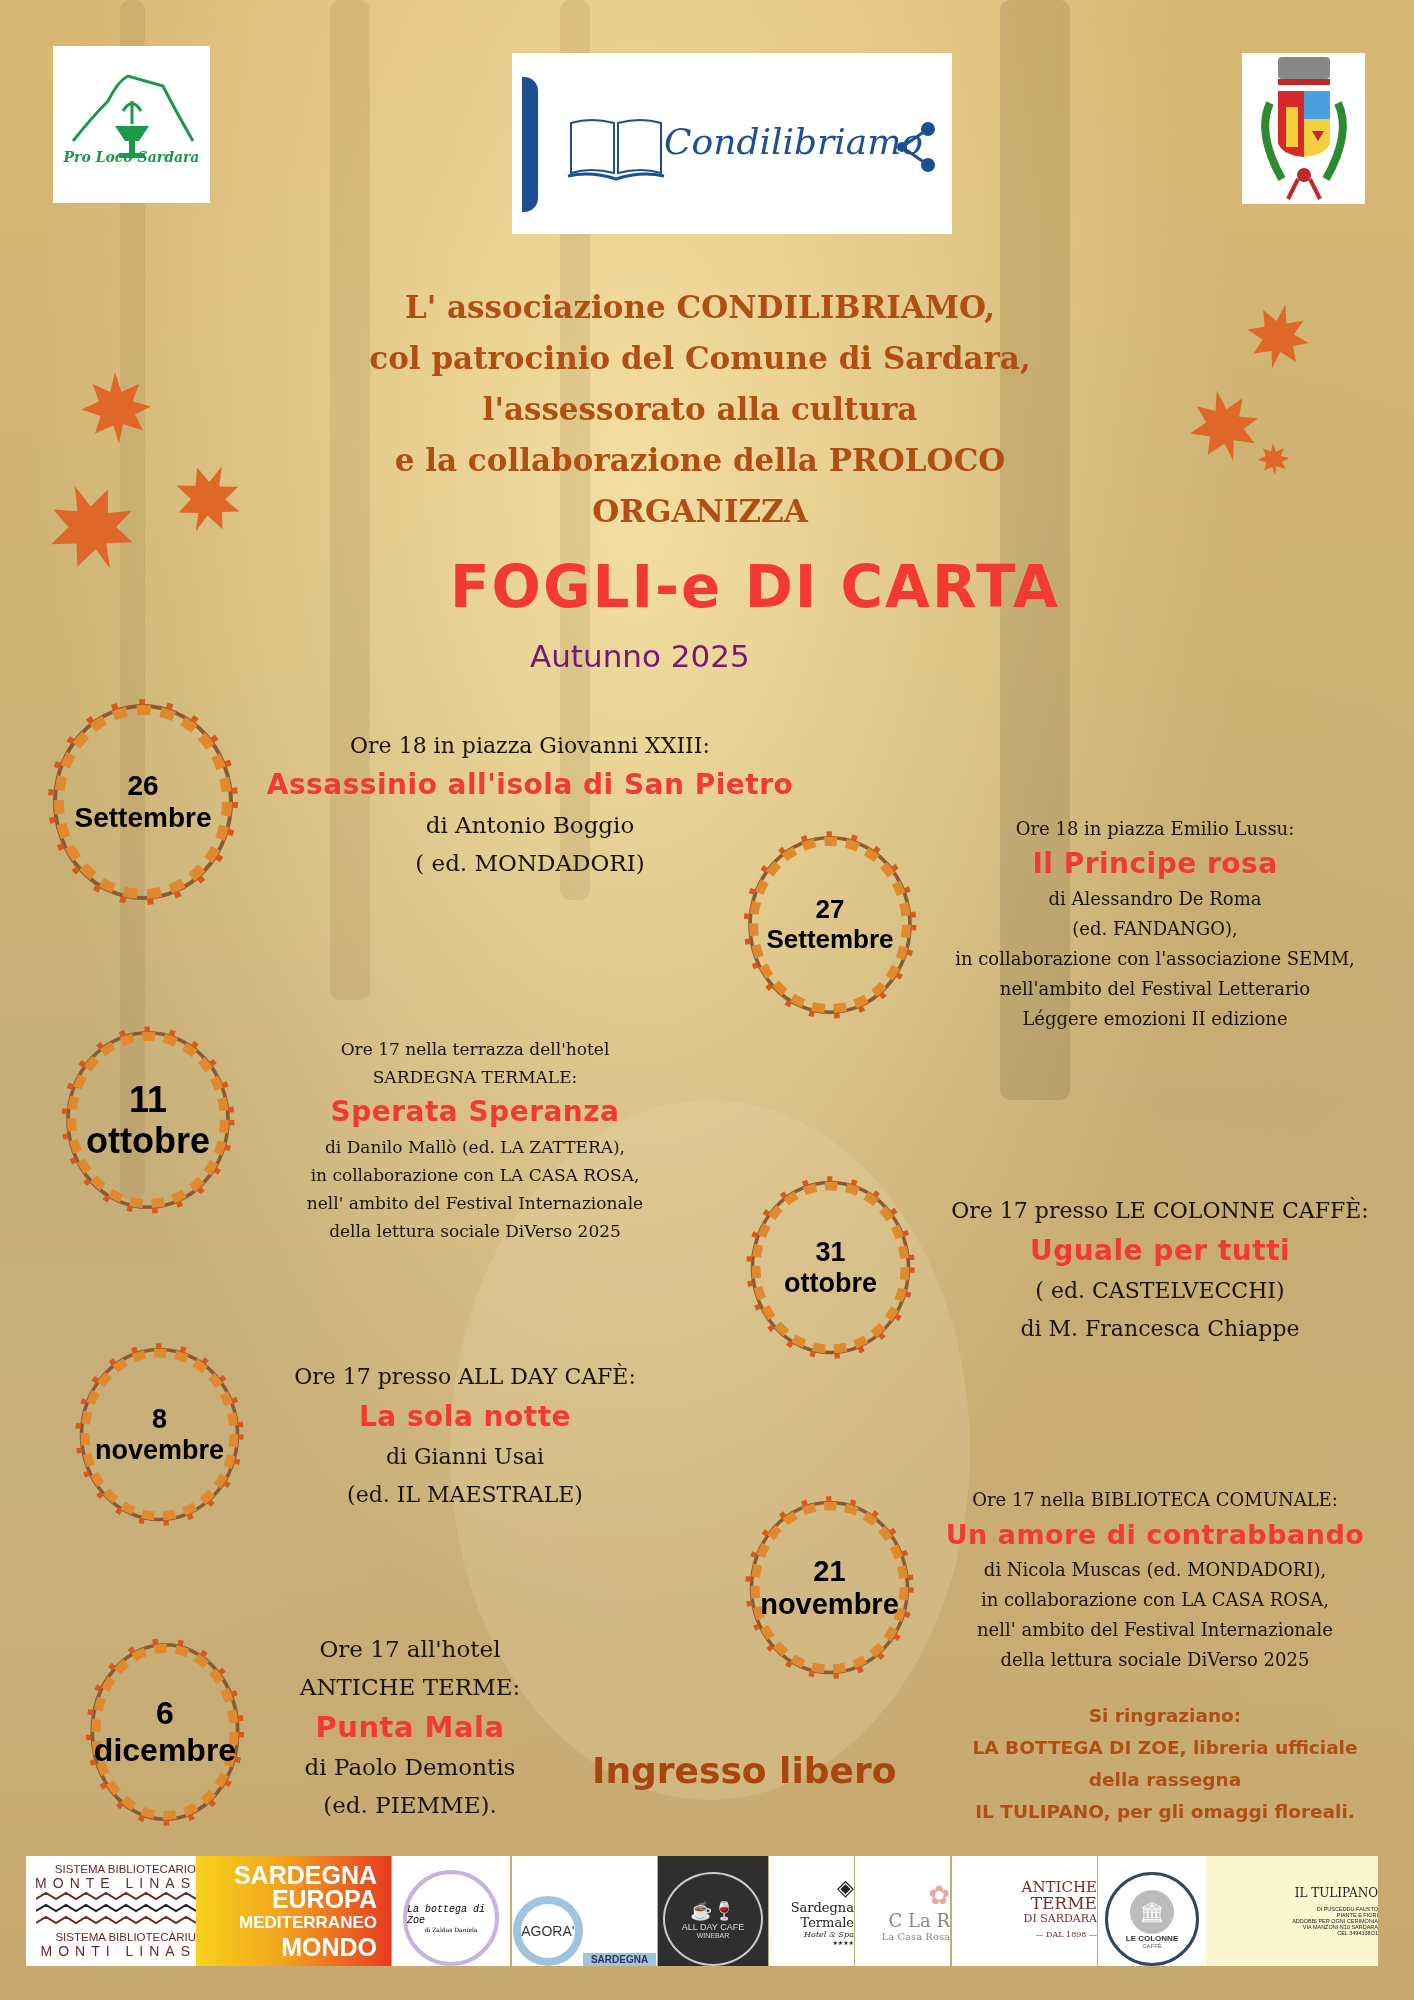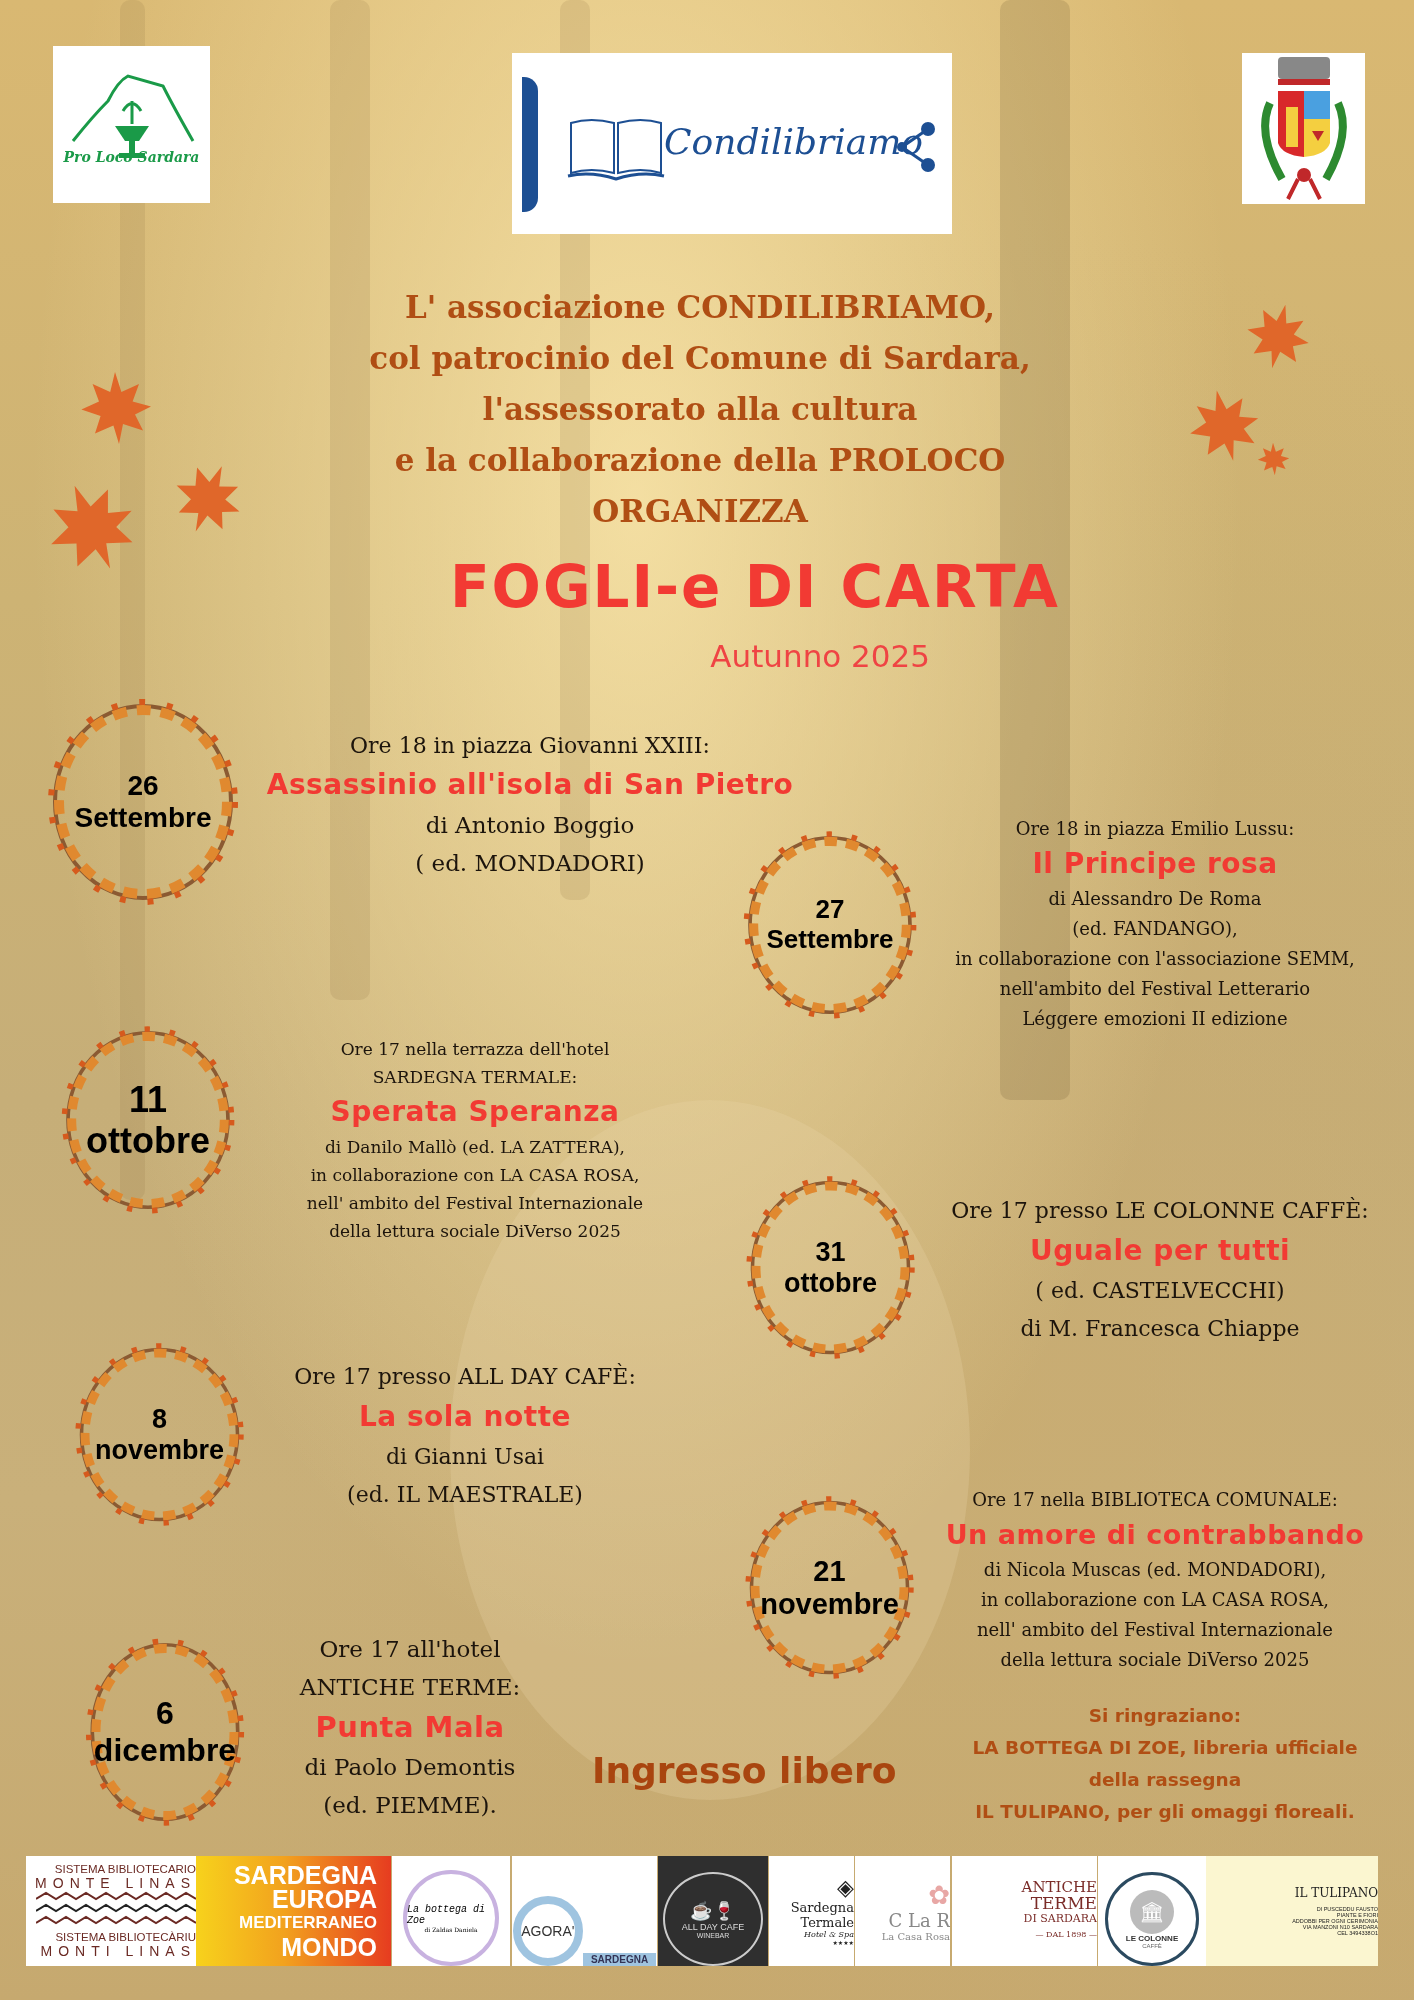--- a/index.html
+++ b/index.html
@@ -12,21 +12,21 @@
       linear-gradient(180deg, #d9b872 0%, #cdb374 30%, #c6ae78 55%, #c9b07a 75%, #c6a96f 100%);
   }
   .trunk { position:absolute; background:rgba(150,120,70,0.18); border-radius:10px; }
   .abs { position:absolute; }
   .logo-box { position:absolute; background:#fff; }
 
   
   .intro-line { color:#b04e14; font-weight:bold; font-size:31px; line-height:51px; text-align:center; font-family:"DejaVu Serif", serif; }
   .intro-sub { color:#8a3d10; font-size:20px; line-height:26px; text-align:center; font-family:"DejaVu Sans", sans-serif; }
   .main-title { color:#f23a33; font-weight:bold; font-size:58px; letter-spacing:2px; font-family:"DejaVu Sans", sans-serif; text-align:right; }
-  .season { color:#ef4444; font-size:31px; text-align:right; font-family:"DejaVu Sans", sans-serif; }
+  .season { color:#701a75; font-size:31px; text-align:left; font-family:"DejaVu Sans", sans-serif; }
 
   
   .wreath { position:absolute; width:190px; height:190px; }
   .wreath svg { position:absolute; left:0; top:0; }
   .wreath-date { position:absolute; left:0; right:0; top:50%; transform:translateY(-50%); text-align:center; color:#000; font-family:"Liberation Sans", sans-serif; font-weight:bold; line-height:1.15; }
   .ev { position:absolute; text-align:center; color:#1c140c; font-family:"DejaVu Serif", serif; }
   .ev .book { color:#f23a33; font-weight:bold; font-family:"DejaVu Sans", sans-serif; letter-spacing:0.5px; }
   .ev div { white-space:nowrap; }
 
   .free { color:#a9450f; font-weight:bold; font-family:"DejaVu Sans", sans-serif; font-size:36px; }

